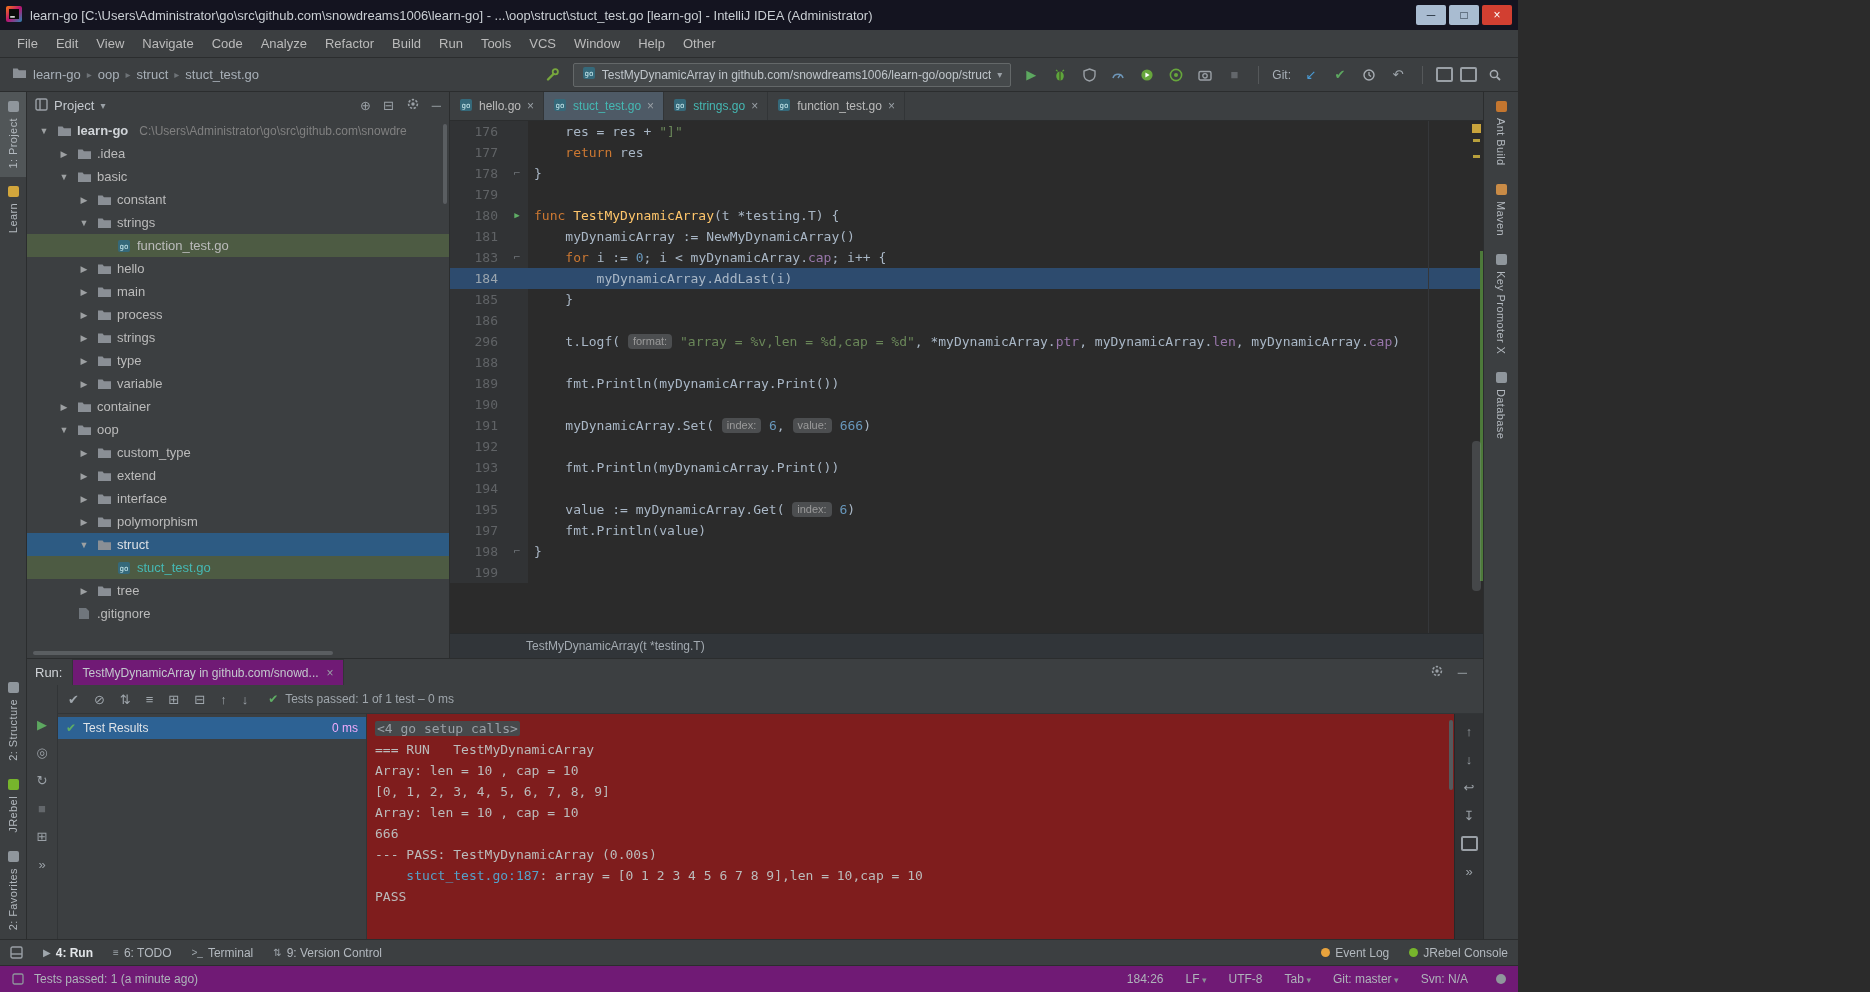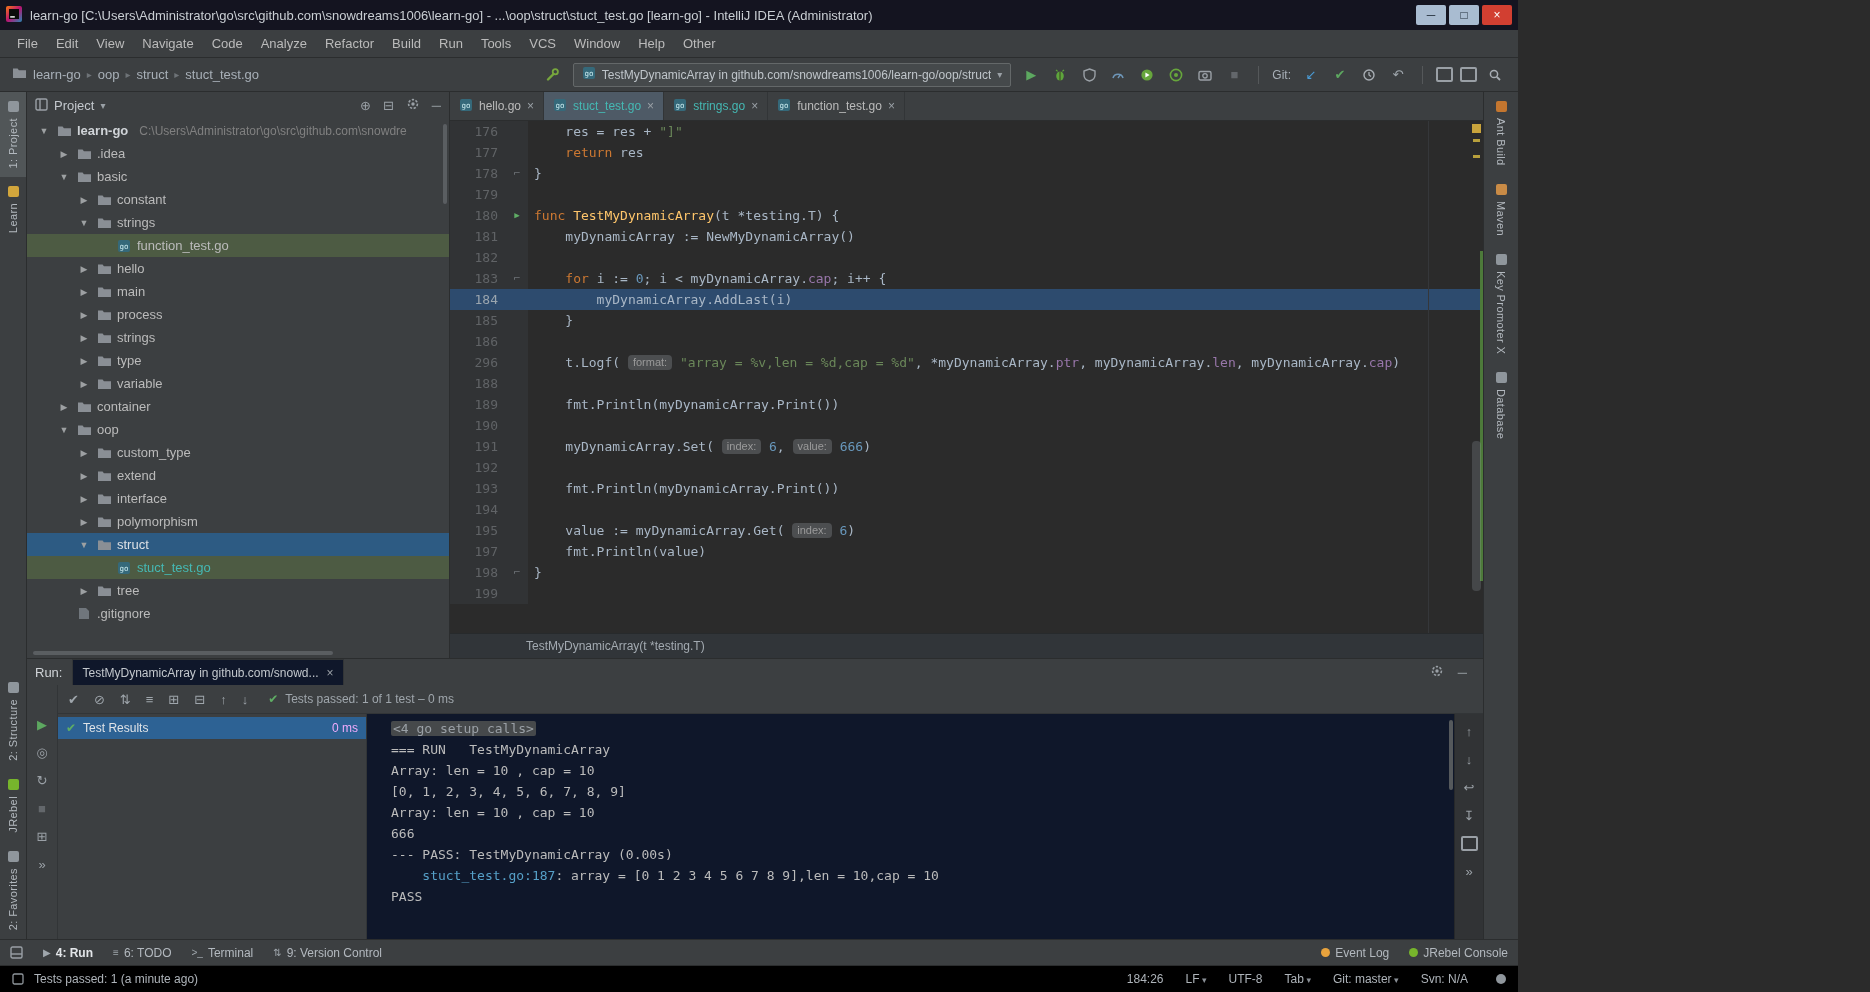--- a/index.html
+++ b/index.html
@@ -93,56 +93,56 @@
   .mark.y1{top:18px;right:3px;width:7px;height:3px;background:#b8a03c}
   .mark.y2{top:34px;right:3px;width:7px;height:3px;background:#b8a03c}
   .mark.gstrip{top:130px;right:0;width:3px;height:330px;background:#4d7a3a}
   .mark.sthumb{top:320px;right:2px;width:9px;height:150px;background:rgba(166,174,181,.22);border-radius:4px}
   .ebread{height:24px;flex:none;background:#313539;border-top:1px solid #272a2c;display:flex;align-items:center;padding-left:76px;color:#a3aab1;font-size:12px}
 
   
   .run-panel{flex:1;display:flex;flex-direction:column;background:#3c3f41;border-top:1px solid #2b2d2e;min-height:0}
   .rp-header{height:26px;flex:none;display:flex;align-items:center;padding:0 8px;gap:10px}
   .rp-label{color:#d0d4d8}
-  .rp-tab{height:25px;display:flex;align-items:center;gap:8px;padding:0 9px;background:#0f172a;border:1px solid #323537;border-bottom:none;color:#c3c8cd;font-size:12px;cursor:pointer}
+  .rp-tab{height:25px;display:flex;align-items:center;gap:8px;padding:0 9px;background:#701a75;border:1px solid #323537;border-bottom:none;color:#c3c8cd;font-size:12px;cursor:pointer}
   .rp-actions{margin-left:auto;display:flex;gap:14px;align-items:center;color:#9aa0a6;padding-right:8px}
   .rp-actions > span{cursor:pointer}
   .rp-body{flex:1;display:flex;min-height:0}
   .rp-rail{width:30px;flex:none;display:flex;flex-direction:column;align-items:center;gap:13px;padding-top:32px;color:#9aa0a6;font-size:13px}
   .rail-ic{cursor:pointer}
   .rail-ic.green{color:#5da860}.rail-ic.disabled{color:#63676b}
   .rp-rightcol{flex:1;display:flex;flex-direction:column;min-width:0;border-left:1px solid #323537}
   .rp-toolbar{height:28px;flex:none;display:flex;align-items:center;padding:0 10px;border-bottom:1px solid #323537;color:#9fa6ac}
   .rtb-icons{display:flex;gap:15px;font-size:13px}
   .rtb-ic{cursor:pointer}
   .rp-status{display:flex;align-items:center;gap:7px;margin-left:20px;color:#9fa6ac;font-size:12px}
   .gi.green{color:#5fad65}
   .rp-main{flex:1;display:flex;min-height:0}
   .tests-panel{width:308px;flex:none;border-right:1px solid #323537;padding-top:3px}
   .tr-row{height:22px;display:flex;align-items:center;gap:7px;padding:0 8px;background:#2d6294;color:#dfe3e7;font-size:12px;cursor:pointer}
   .tr-time{margin-left:auto;color:#f0abfc}
-  .console{flex:1;background:#0f172a;font-family:"DejaVu Sans Mono",monospace;font-size:13px;padding:4px 0 0 24px;position:relative;overflow:hidden}
+  .console{flex:1;background:#7f1d1d;font-family:"DejaVu Sans Mono",monospace;font-size:13px;padding:4px 0 0 8px;position:relative;overflow:hidden}
   .con-line{height:21px;line-height:21px;white-space:pre;color:#bbbbbb}
   .con-link{color:#56a0c8;cursor:pointer}
   .con-fold{background:#46494b;color:#9aa0a6;border-radius:2px;padding:0 2px;cursor:pointer}
   .con-thumb{position:absolute;top:6px;right:1px;width:4px;height:70px;background:#55595c;border-radius:2px}
   .console-rail{width:28px;flex:none;display:flex;flex-direction:column;align-items:center;gap:13px;padding-top:10px;color:#9aa0a6;background:#313335;border-left:1px solid #26282a;font-size:13px}
 
   
   .toolwindow-bar{height:25px;flex:none;background:#3c3f41;border-top:1px solid #2b2d2e;display:flex;align-items:center;padding:0 10px;gap:20px;font-size:12px;color:#b3b9bf}
   .tw-left,.tw-right{display:flex;align-items:center;gap:20px}
   .tw-right{margin-left:auto}
   .tw-btn{display:flex;align-items:center;gap:5px;cursor:pointer}
   .tw-btn.active{color:#e3e6e9;font-weight:bold}
   .tw-ic{font-size:10px;color:#9fa6ac}
   .dot{width:9px;height:9px;border-radius:50%;display:inline-block}
   .dot.orange{background:#e8a33d}.dot.green{background:#77b52c}
   .tw-switch{display:inline-flex;cursor:pointer}
 
-  .statusbar{height:26px;flex:none;background:#000000;border-top:1px solid #2b2d2e;display:flex;align-items:center;padding:0 12px;font-size:12px;color:#aeb4ba;gap:10px}
+  .statusbar{height:26px;flex:none;background:#701a75;border-top:1px solid #2b2d2e;display:flex;align-items:center;padding:0 12px;font-size:12px;color:#aeb4ba;gap:10px}
   .sb-msg{cursor:pointer}
   .sb-right{margin-left:auto;display:flex;gap:22px;align-items:flex-start}
   .sb-item{cursor:pointer;white-space:nowrap}
   .sb-caret{color:#8a9096;font-size:9px}
   .hector{width:10px;height:10px;border-radius:50%;background:#8f969c;margin-left:18px;cursor:pointer}
 </style>
 </head>
 <body>
 
 <div class="window">
@@ -596,25 +596,20 @@
                 </div>
                 <div class="cl">
                   <span class="ln">180</span>
                   <span class="gico run">▶</span>
                   <span class="ctext"><span class="tk-k">func </span><span class="tk-f">TestMyDynamicArray</span><span class="tk-p">(t *testing.T) {</span></span>
                 </div>
                 <div class="cl">
                   <span class="ln">181</span>
                   <span class="gico"></span>
                   <span class="ctext"><span class="tk-p">    myDynamicArray := NewMyDynamicArray()</span></span>
-                </div>
-                <div class="cl">
-                  <span class="ln">182</span>
-                  <span class="gico"></span>
-                  <span class="ctext"></span>
                 </div>
                 <div class="cl">
                   <span class="ln">183</span>
                   <span class="gico">⌐</span>
                   <span class="ctext"><span class="tk-p">    </span><span class="tk-k">for </span><span class="tk-p">i := </span><span class="tk-n">0</span><span class="tk-p">; i &lt; myDynamicArray.</span><span class="tk-d">cap</span><span class="tk-p">; i++ {</span></span>
                 </div>
                 <div class="cl hl">
                   <span class="ln">184</span>
                   <span class="gico"></span>
                   <span class="ctext"><span class="tk-p">        myDynamicArray.AddLast(i)</span></span>

